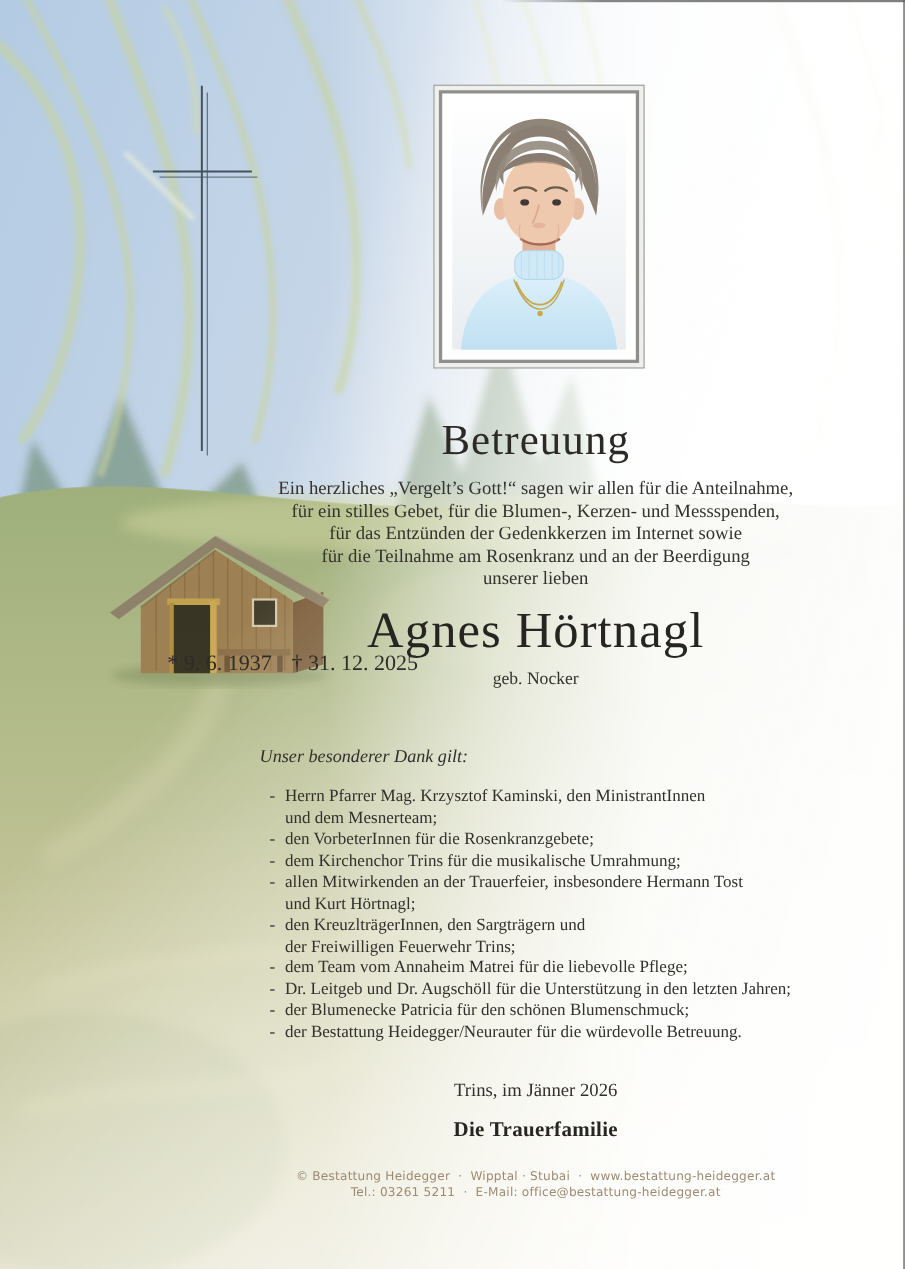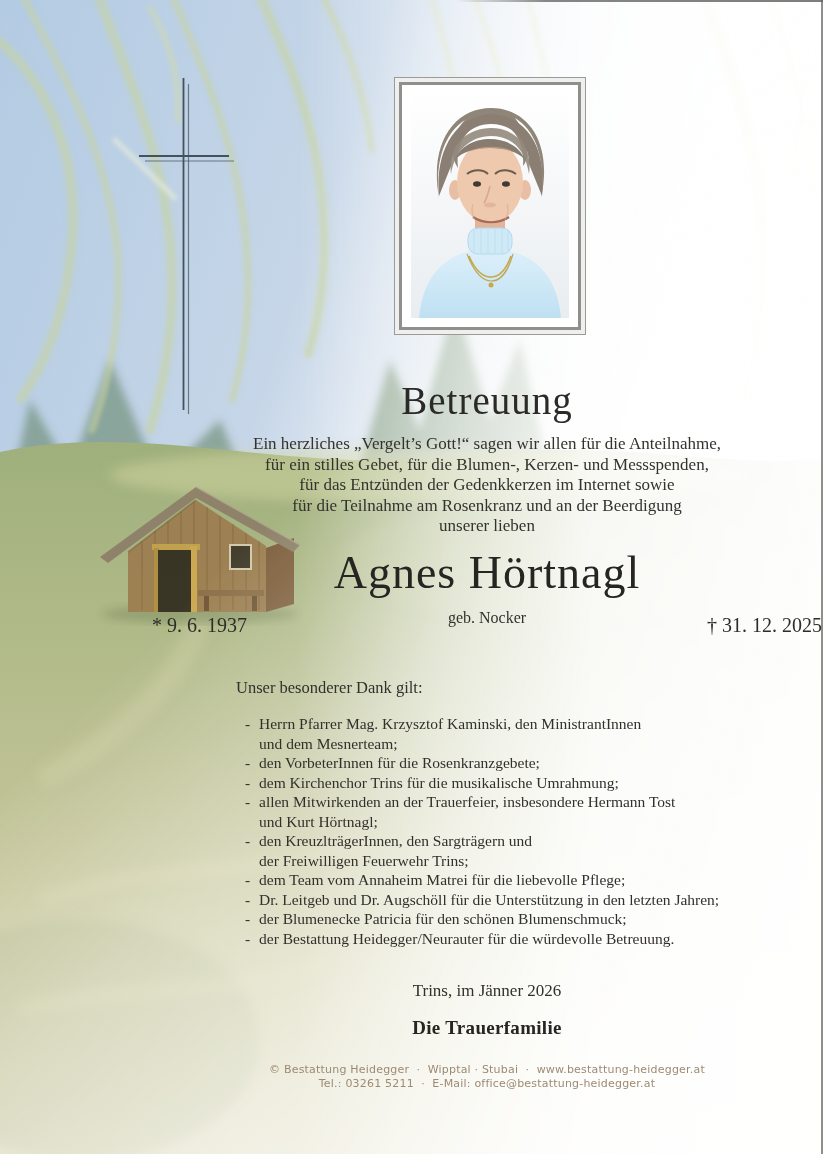--- a/index.html
+++ b/index.html
@@ -17,22 +17,22 @@
                box-sizing:border-box;border:1px solid #9a9a98;background:#efefed;padding:4px;}
   .photo-inner{box-sizing:border-box;width:100%;height:100%;border:3px solid #8f8f8d;
                background:#ffffff;padding:9px;}
   .photo-inner svg{display:block;}
   
   .tx{position:absolute;z-index:5;left:152px;width:670px;text-align:center;}
   .title{top:378px;font-size:39px;letter-spacing:1px;font-weight:normal;margin:0;color:#2b2a27;}
   .intro{top:434px;font-size:17px;line-height:20.5px;white-space:pre-line;color:#34322e;}
   .name{top:546px;font-size:46px;font-weight:normal;letter-spacing:1px;margin:0;color:#262522;font-family:Liberation Serif, serif;}
   .maiden{top:609px;font-size:16px;color:#34322e;}
-  .dates{top:614px;font-size:20px;color:#2e2c29;display:flex;justify-content:space-between;gap:52px;}
-  .thanks-heading{position:absolute;z-index:5;left:236px;top:678px;font-size:16.5px;color:#32302c;}
+  .dates{top:592px;font-size:20px;color:#2e2c29;display:flex;justify-content:flex-start;gap:18px;}
+  .thanks-heading{position:absolute;z-index:5;left:236px;top:678px;font-size:16.5px;color:#32302c;font-style:italic;}
   .thanks-list{position:absolute;z-index:5;left:245px;top:714px;font-size:15.5px;
                line-height:19.5px;color:#32302c;}
   .thank-item{display:flex;}
   .thank-item .dash{width:14px;flex:0 0 14px;}
   .thank-item .t{white-space:pre;}
   .place{top:981px;font-size:17px;color:#32302c;}
   .sig{top:1017px;font-size:19px;font-weight:bold;color:#262522;letter-spacing:.3px;}
   .footer{top:1063px;font-size:11px;line-height:14px;color:#9d8a73;
           font-family:"DejaVu Sans", sans-serif;letter-spacing:.2px;}
   .footer div{white-space:pre;text-align:center;}

